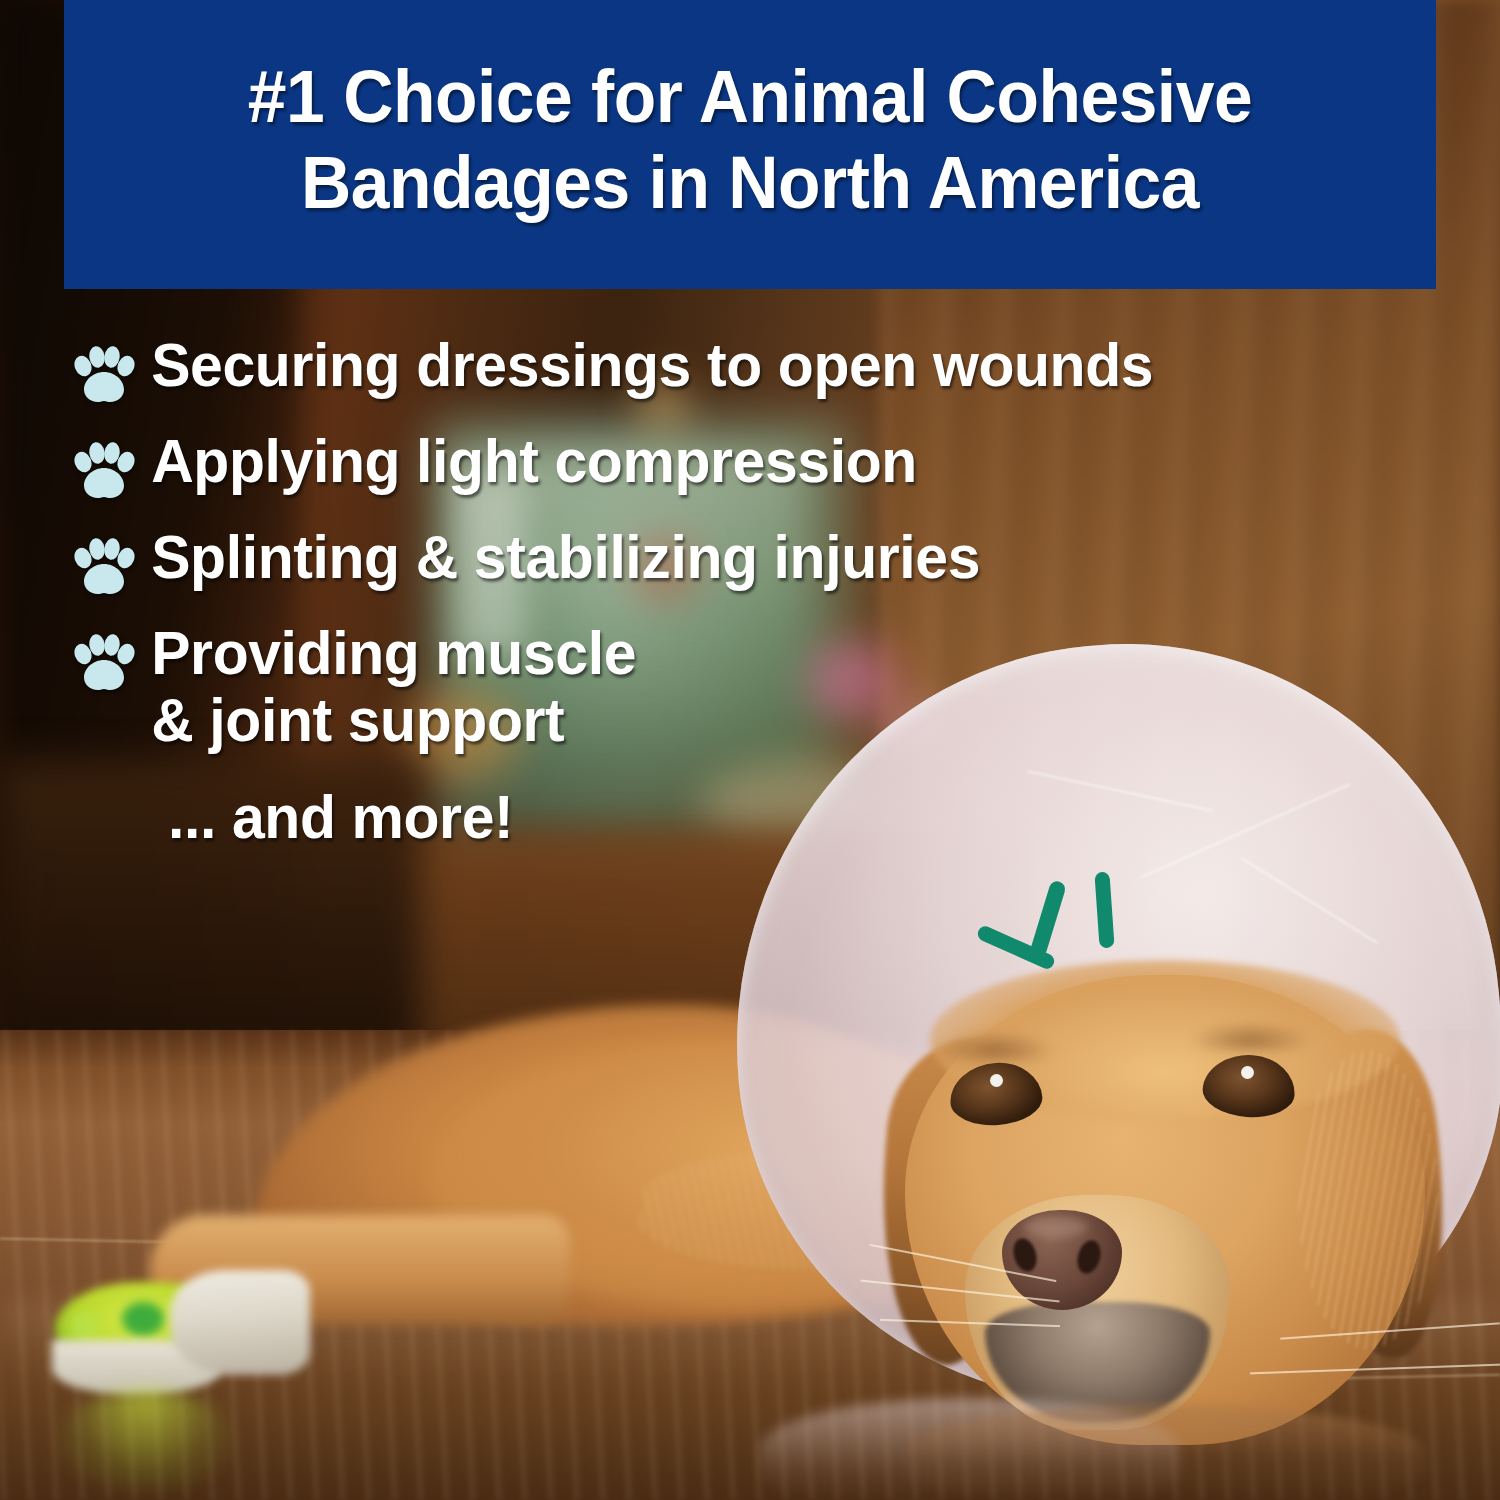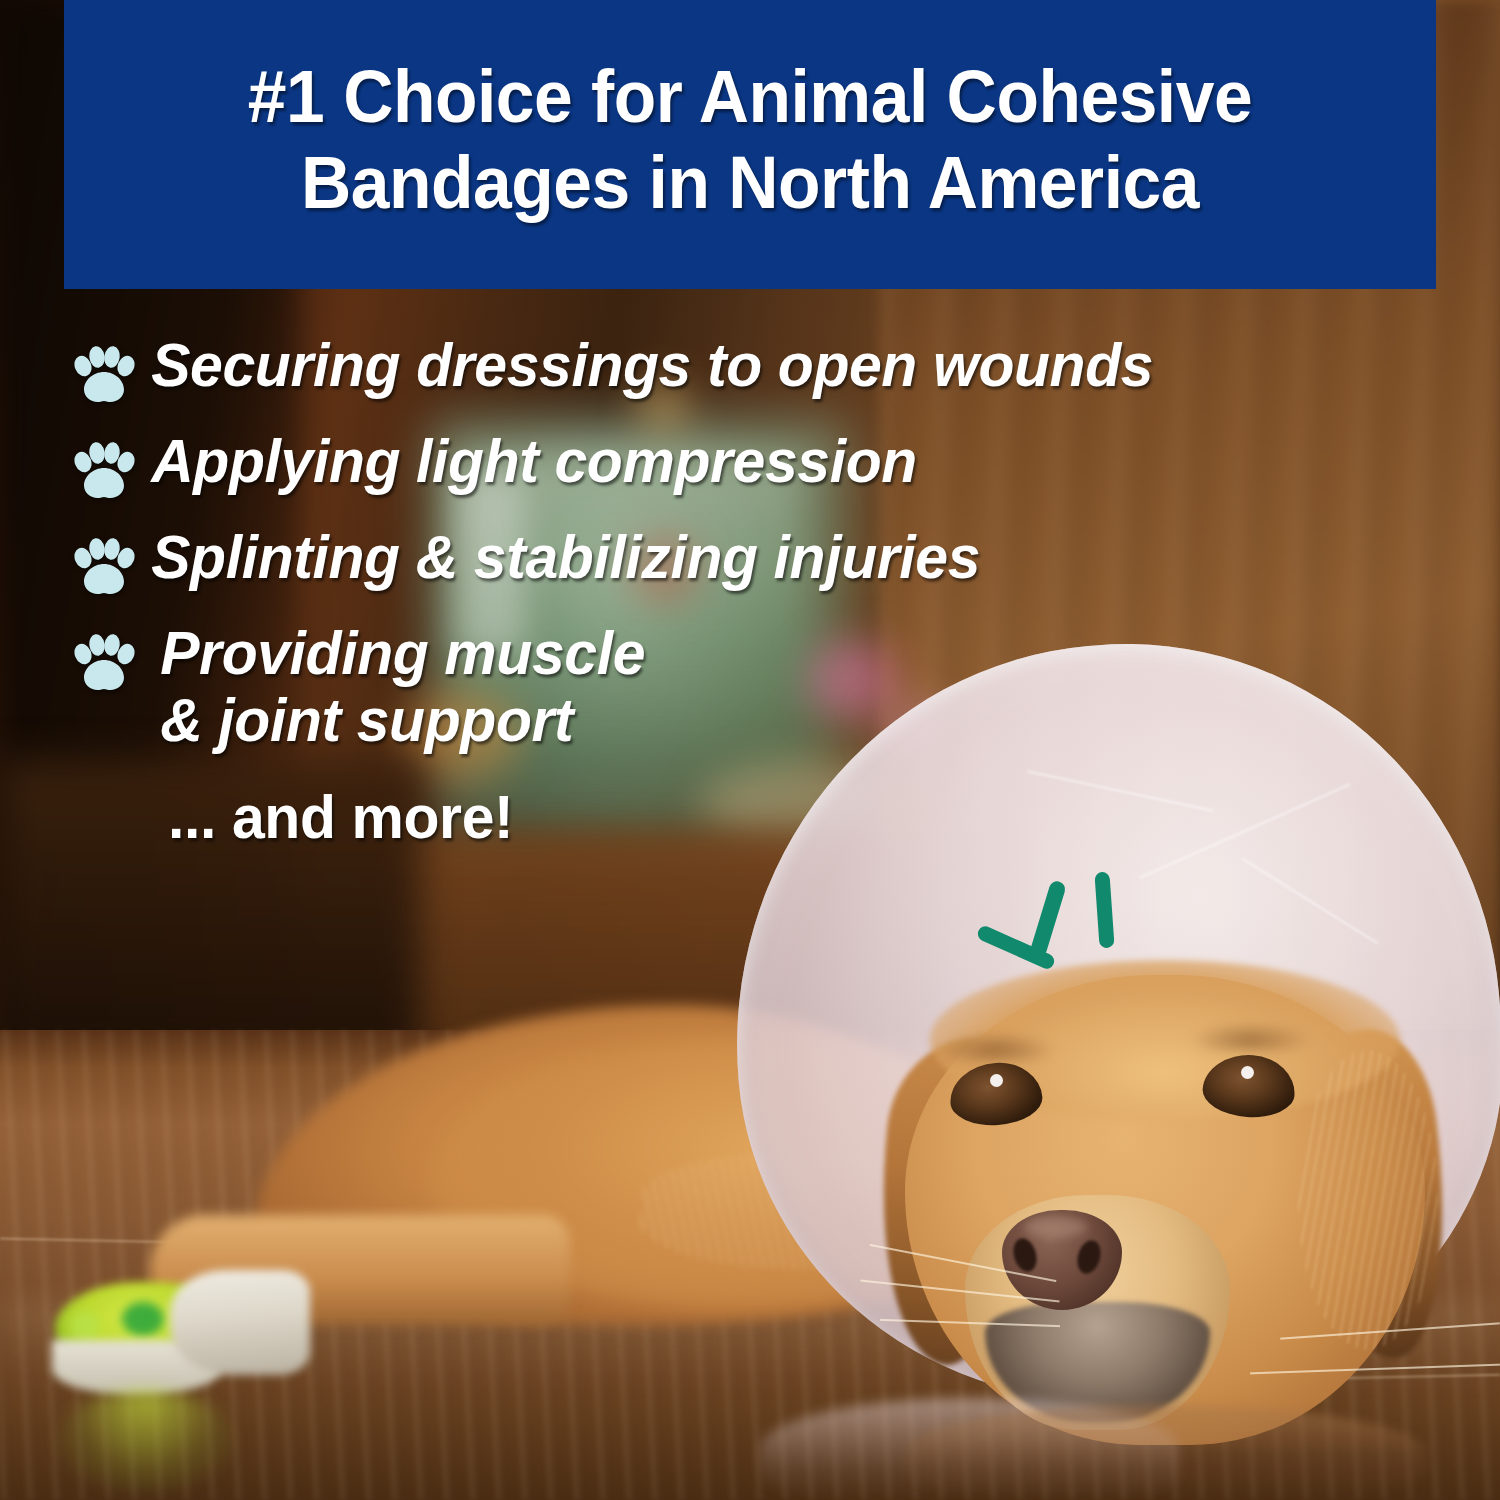--- a/index.html
+++ b/index.html
@@ -310,21 +310,20 @@
     text-shadow:2px 3px 3px rgba(0,0,0,.45);
   }
 
   
   #bullets {
     position:absolute; left:72px; top:332px; width:1400px;
   }
   .bullet-row {
     display:flex; align-items:flex-start;
     margin-bottom:20px;
-    font-style:italic;
   }
   .paw {
     flex:0 0 64px;
     width:64px; height:62px;
     position:relative;
     margin-top:14px;
     filter:drop-shadow(1px 2px 2px rgba(0,0,0,.55));
   }
   .paw svg { width:64px; height:62px; display:block; }
 
@@ -333,21 +332,21 @@
     font-size:62px;
     line-height:1.08;
     font-weight:bold;
     letter-spacing:-0.4px;
     transform:scaleX(.95);
     transform-origin:left center;
     text-shadow:2px 3px 3px rgba(0,0,0,.55);
     padding-left:16px;
     white-space:pre-line;
   }
-  .bullet-row.last { margin-bottom:8px;gap:9px; }
+  .bullet-row.last { margin-bottom:8px; }
   .more-line {
     color:#ffffff;
     font-size:62px; font-weight:bold; line-height:1.08;
     letter-spacing:-0.4px;
     transform:scaleX(.95); transform-origin:left center;
     text-shadow:2px 3px 3px rgba(0,0,0,.55);
     margin-left:96px;
     margin-top:30px;
   }
 </style>

